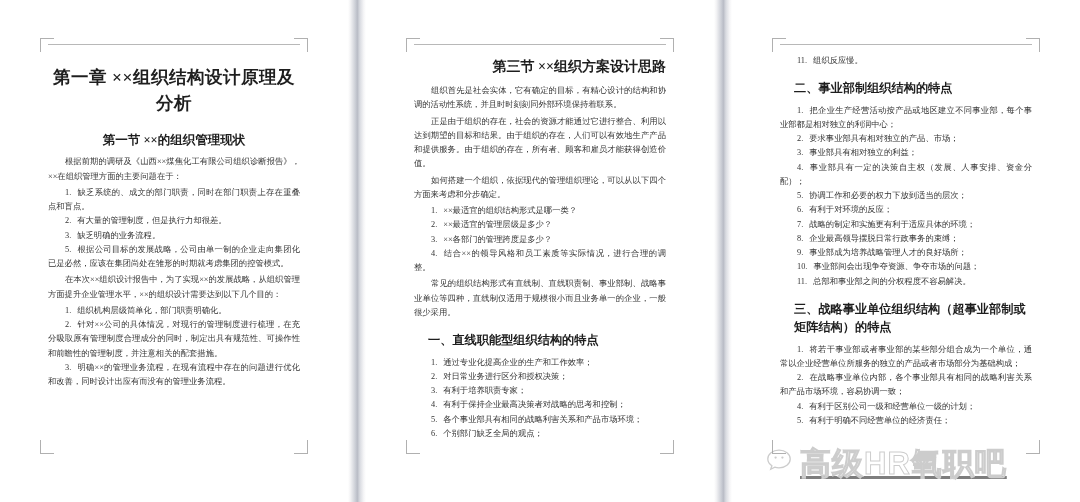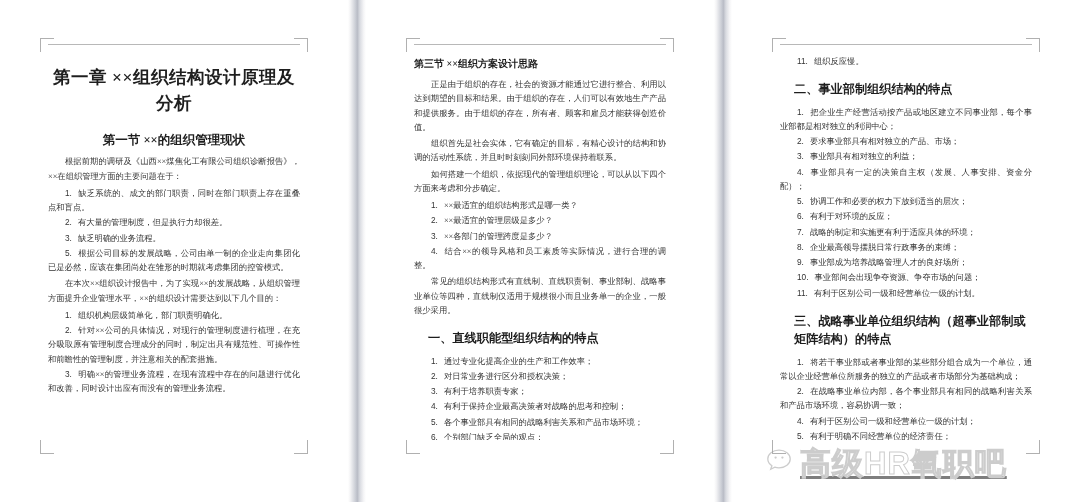--- a/index.html
+++ b/index.html
@@ -89,22 +89,22 @@
   }
   .section-title {
     text-align: center;
     font-size: 12.5px;
     font-weight: 700;
     margin: 14px 0 6px 0;
     line-height: 1.5;
     color: #1e1e1e;
   }
   .page-title {
-    text-align: left;
-    font-size: 10px;
+    text-align: right;
+    font-size: 14px;
     font-weight: 700;
     margin: 2px 0 7px 0;
     line-height: 1.5;
     color: #1e1e1e;
   }
   .heading-num {
     font-size: 12.2px;
     font-weight: 700;
     margin: 11px 0 6px 0;
     padding-left: 14px;
@@ -131,21 +131,21 @@
     position: relative;
     padding-left: 34px;
     text-align: justify;
     margin: 0;
   }
   ol.numlist > li .li-num {
     position: absolute;
     left: 13px;
     width: 20px;
     text-align: left;
-    font-family: Liberation Sans, sans-serif;
+    font-family: Liberation Serif, serif;
   }
   ol.numlist.wrapflow > li {
     padding-left: 0;
     text-indent: 0;
   }
   ol.numlist.wrapflow > li .li-num {
     position: static;
     display: inline;
     width: auto;
     margin-left: 17px;
@@ -221,22 +221,22 @@
   <div class="page">
     <div class="page-inner">
       <div class="guide-top"></div>
       <div class="corner tl"></div>
       <div class="corner tr"></div>
       <div class="corner bl"></div>
       <div class="corner br"></div>
       <div class="body-area">
         <div class="page-title">第三节 ××组织方案设计思路</div>
         <div>
+            <p class="para">组织首先是社会实体，它有确定的目标，有精心设计的结构和协调的活动性系统，并且时时刻刻同外部环境保持着联系。</p>
             <p class="para">正是由于组织的存在，社会的资源才能通过它进行整合、利用以达到期望的目标和结果。由于组织的存在，人们可以有效地生产产品和提供服务。由于组织的存在，所有者、顾客和雇员才能获得创造价值。</p>
-            <p class="para">组织首先是社会实体，它有确定的目标，有精心设计的结构和协调的活动性系统，并且时时刻刻同外部环境保持着联系。</p>
             <p class="para">如何搭建一个组织，依据现代的管理组织理论，可以从以下四个方面来考虑和分步确定。</p>
             <ol class="numlist wrapflow">
               <li><span class="li-num">1.</span><span>××最适宜的组织结构形式是哪一类？</span></li>
               <li><span class="li-num">2.</span><span>××最适宜的管理层级是多少？</span></li>
               <li><span class="li-num">3.</span><span>××各部门的管理跨度是多少？</span></li>
               <li><span class="li-num">4.</span><span>结合××的领导风格和员工素质等实际情况，进行合理的调整。</span></li>
             </ol>
             <p class="para">常见的组织结构形式有直线制、直线职责制、事业部制、战略事业单位等四种，直线制仅适用于规模很小而且业务单一的企业，一般很少采用。</p>
             <div class="heading-num">一、直线职能型组织结构的特点</div>
             <ol class="numlist wrapflow">
@@ -272,21 +272,21 @@
               <li><span class="li-num">1.</span><span>把企业生产经营活动按产品或地区建立不同事业部，每个事业部都是相对独立的利润中心；</span></li>
               <li><span class="li-num">2.</span><span>要求事业部具有相对独立的产品、市场；</span></li>
               <li><span class="li-num">3.</span><span>事业部具有相对独立的利益；</span></li>
               <li><span class="li-num">4.</span><span>事业部具有一定的决策自主权（发展、人事安排、资金分配）；</span></li>
               <li><span class="li-num">5.</span><span>协调工作和必要的权力下放到适当的层次；</span></li>
               <li><span class="li-num">6.</span><span>有利于对环境的反应；</span></li>
               <li><span class="li-num">7.</span><span>战略的制定和实施更有利于适应具体的环境；</span></li>
               <li><span class="li-num">8.</span><span>企业最高领导摆脱日常行政事务的束缚；</span></li>
               <li><span class="li-num">9.</span><span>事业部成为培养战略管理人才的良好场所；</span></li>
               <li><span class="li-num">10.</span><span>事业部间会出现争夺资源、争夺市场的问题；</span></li>
-              <li><span class="li-num">11.</span><span>有利于区别公司一级和经营单位一级的计划。</span></li>
+              <li><span class="li-num">11.</span><span>总部和事业部之间的分权程度不容易解决。</span></li>
             </ol>
             <div class="heading-num">三、战略事业单位组织结构（超事业部制或矩阵结构）的特点</div>
             <ol class="numlist wrapflow">
               <li><span class="li-num">1.</span><span>将若干事业部或者事业部的某些部分组合成为一个单位，通常以企业经营单位所服务的独立的产品或者市场部分为基础构成；</span></li>
               <li><span class="li-num">2.</span><span>在战略事业单位内部，各个事业部具有相同的战略利害关系和产品市场环境，容易协调一致；</span></li>
               <li><span class="li-num">4.</span><span>有利于区别公司一级和经营单位一级的计划；</span></li>
               <li><span class="li-num">5.</span><span>有利于明确不同经营单位的经济责任；</span></li>
             </ol>
           </div>
       </div>

